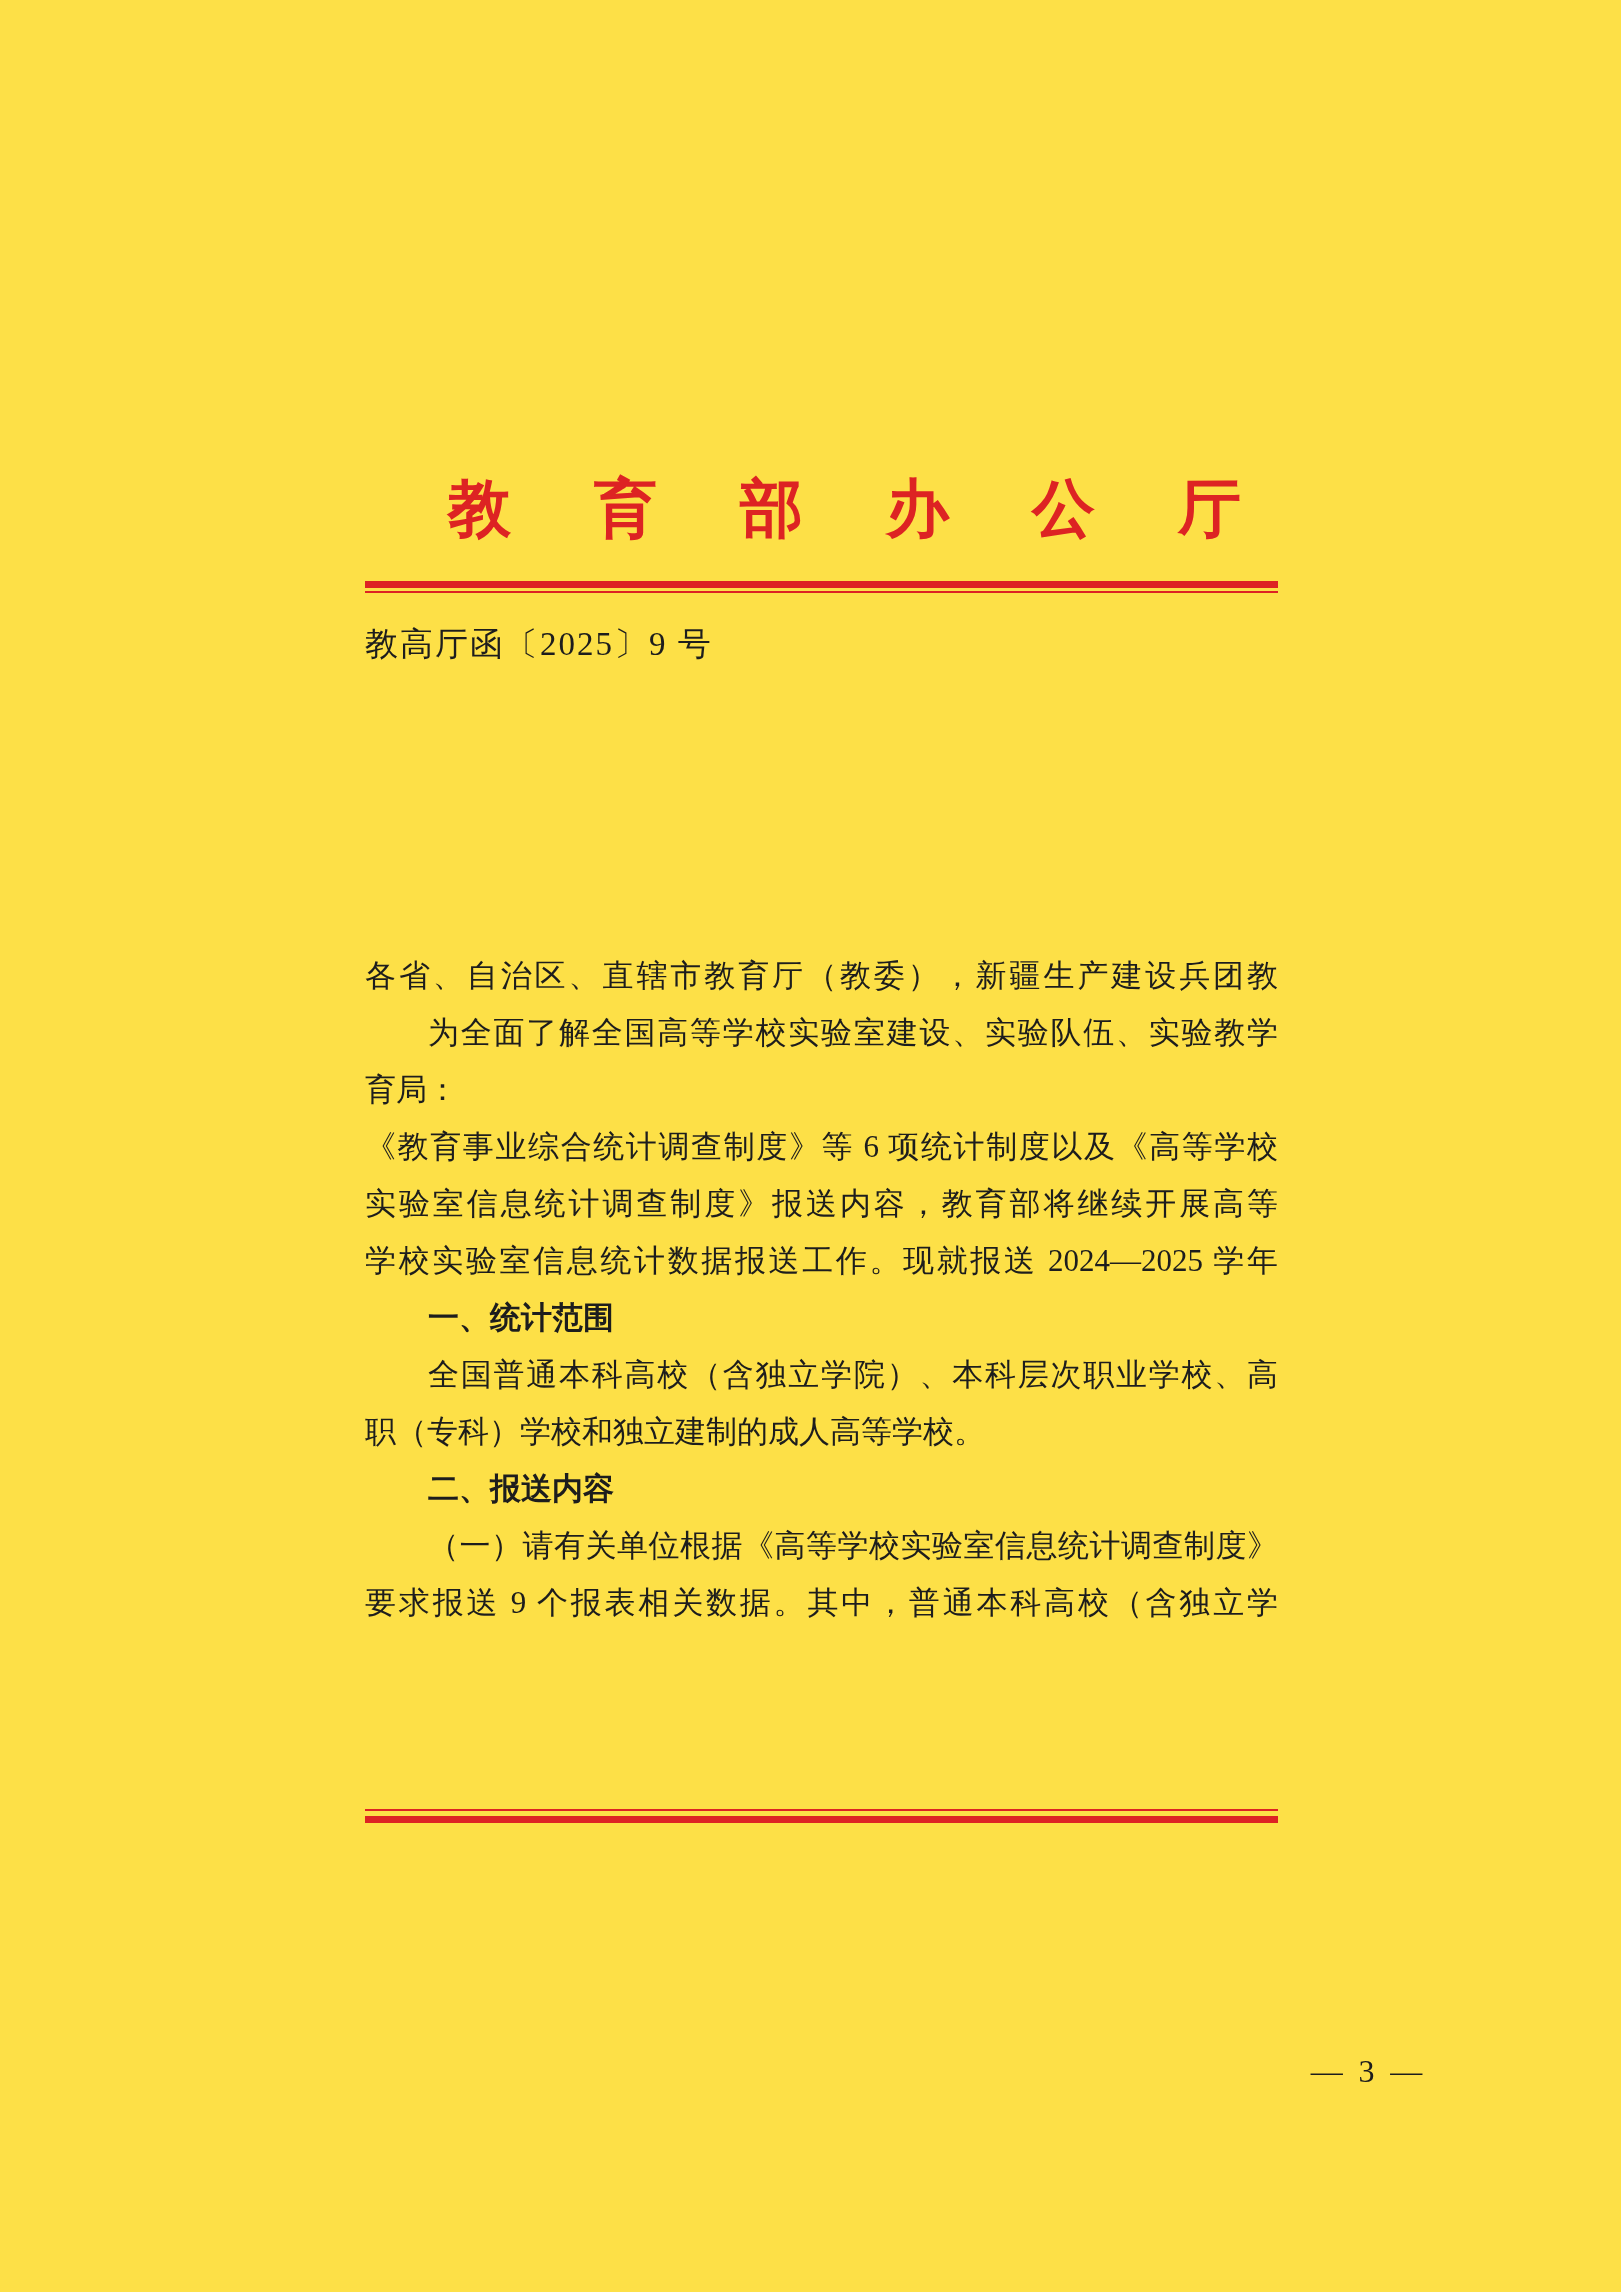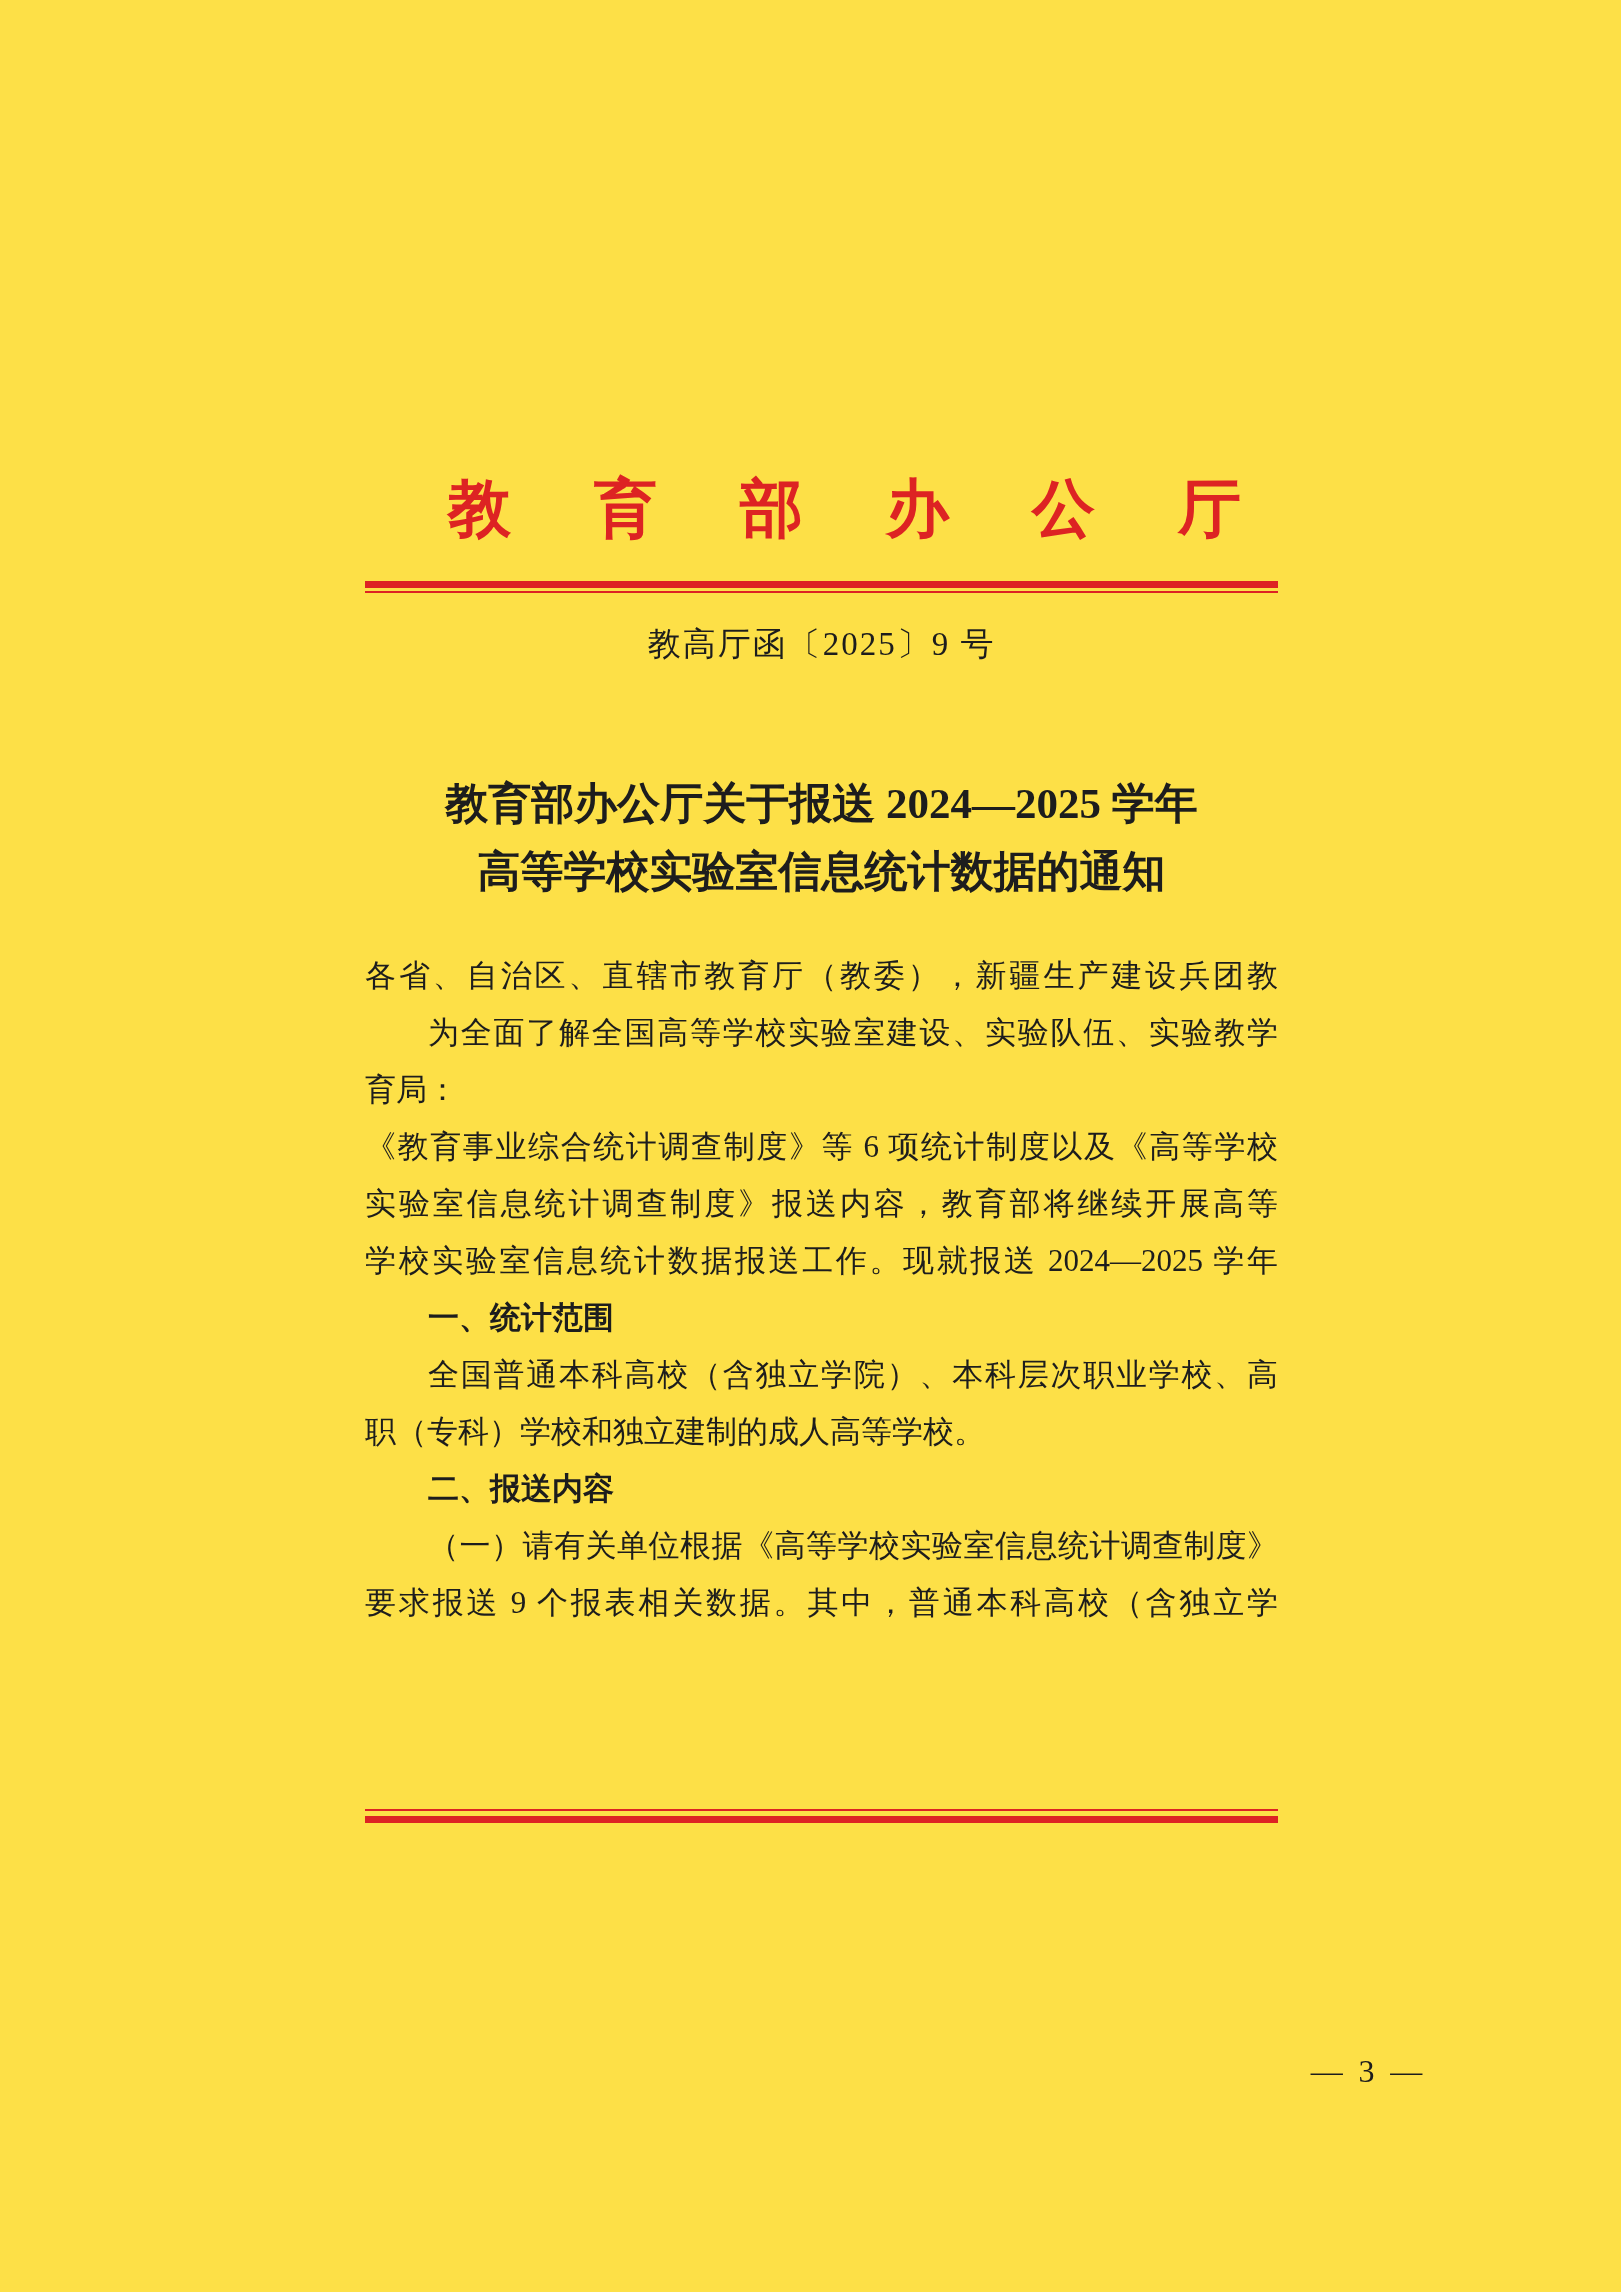--- a/index.html
+++ b/index.html
@@ -21,21 +21,21 @@
     white-space:nowrap;
   }
   .rule { position:absolute; left:365px; width:913px; background:#dd2323; }
   .rule-thick-top  { top:581px; height:6.9px; }
   .rule-thin-top   { top:591px; height:2px; }
   .rule-thin-bot   { top:1809px; height:2px; }
   .rule-thick-bot  { top:1816px; height:6.9px; }
   
   .doc-number {
     position:absolute; left:365px; top:623px; width:913px;
-    text-align:center;
+    text-align:left;
     font-size:33px; line-height:43px;
     letter-spacing:2px;
   }
   
   .doc-title {
     position:absolute; left:365px; top:770px; width:913px;
     text-align:center;
     font-size:43px; line-height:68px; font-weight:bold;
   }
   
@@ -64,24 +64,20 @@
 
 <div class="page">
 
   <div class="org-name">教育部办公厅</div>
 
   <div class="rule rule-thick-top"></div>
   <div class="rule rule-thin-top"></div>
 
   <div class="doc-number">教高厅函〔2025〕9 号</div>
 
-  <div class="doc-title">
-    <div>教育部办公厅关于报送 2024—2025 学年</div>
-    <div>高等学校实验室信息统计数据的通知</div>
-  </div>
 
   <div class="body-block">
     <div class="ln j">各省、自治区、直辖市教育厅（教委），新疆生产建设兵团教</div>
     <div class="ln j ind">为全面了解全国高等学校实验室建设、实验队伍、实验教学</div>
     <div class="ln">育局：</div>
     <div class="ln j">《教育事业综合统计调查制度》等 6 项统计制度以及《高等学校</div>
     <div class="ln j">实验室信息统计调查制度》报送内容，教育部将继续开展高等</div>
     <div class="ln j">学校实验室信息统计数据报送工作。现就报送 2024—2025 学年</div>
     <div class="ln hd ind">一、统计范围</div>
     <div class="ln j ind">全国普通本科高校（含独立学院）、本科层次职业学校、高</div>

